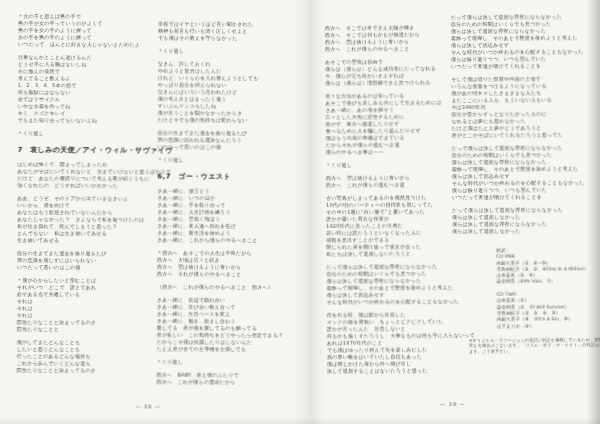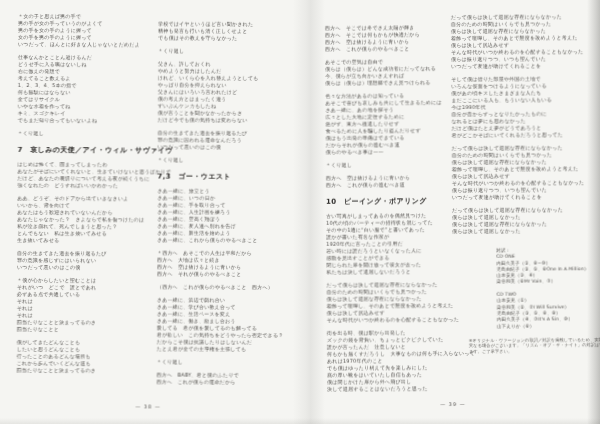--- a/index.html
+++ b/index.html
@@ -153,21 +153,21 @@
         </div>
         <div class="block lyric">
           <div class="line">自分の生きてきた過去を振り返るたび</div>
           <div class="line">罪の意識に囚われる運命なんだろう</div>
           <div class="line">いつだって悪いのはこの僕</div>
         </div>
         <div class="block repeat">
           <div class="line">＊くり返し</div>
         </div>
         <div class="block heading">
-          <div class="line">7,3　ゴー・ウエスト</div>
+          <div class="line">6,7　ゴー・ウエスト</div>
         </div>
         <div class="block lyric">
           <div class="line">さあ一緒に、旅立とう</div>
           <div class="line">さあ一緒に、いつの日か</div>
           <div class="line">さあ一緒に、手を取り合って</div>
           <div class="line">さあ一緒に、人生計画を練ろう</div>
           <div class="line">さあ一緒に、空高く翔ぼう</div>
           <div class="line">さあ一緒に、友人達へ別れを告げ</div>
           <div class="line">さあ一緒に、新生活を始めよう</div>
           <div class="line">さあ一緒に、これから僕らのやるべきこと</div>
@@ -226,23 +226,20 @@
           <div class="line">僕はもう出発の準備はできている</div>
           <div class="line">だからそれが僕らの進むべき道</div>
           <div class="line">僕らのやるべき事は——</div>
         </div>
         <div class="block repeat">
           <div class="line">＊くり返し</div>
         </div>
         <div class="block lyric">
           <div class="line">西方へ　空は抜けるように青いから</div>
           <div class="line">西方へ　これが僕らの進むべき道</div>
-        </div>
-        <div class="block heading">
-          <div class="line">10　ビーイング・ボアリング</div>
         </div>
         <div class="block lyric">
           <div class="line">古い写真がしまってあるのを偶然見つけた</div>
           <div class="line">10代の頃のパーティーの招待状も混じってた</div>
           <div class="line">その中の1通に“白い服で”と書いてあった</div>
           <div class="line">誰かが書いた有名な作家が</div>
           <div class="line">1920年代に言ったことの引用だ</div>
           <div class="line">若い時には誰だろうといなくなった人に</div>
           <div class="line">感動を見出すことができる</div>
           <div class="line">閉じられた扉を開け放って彼女が去った</div>

